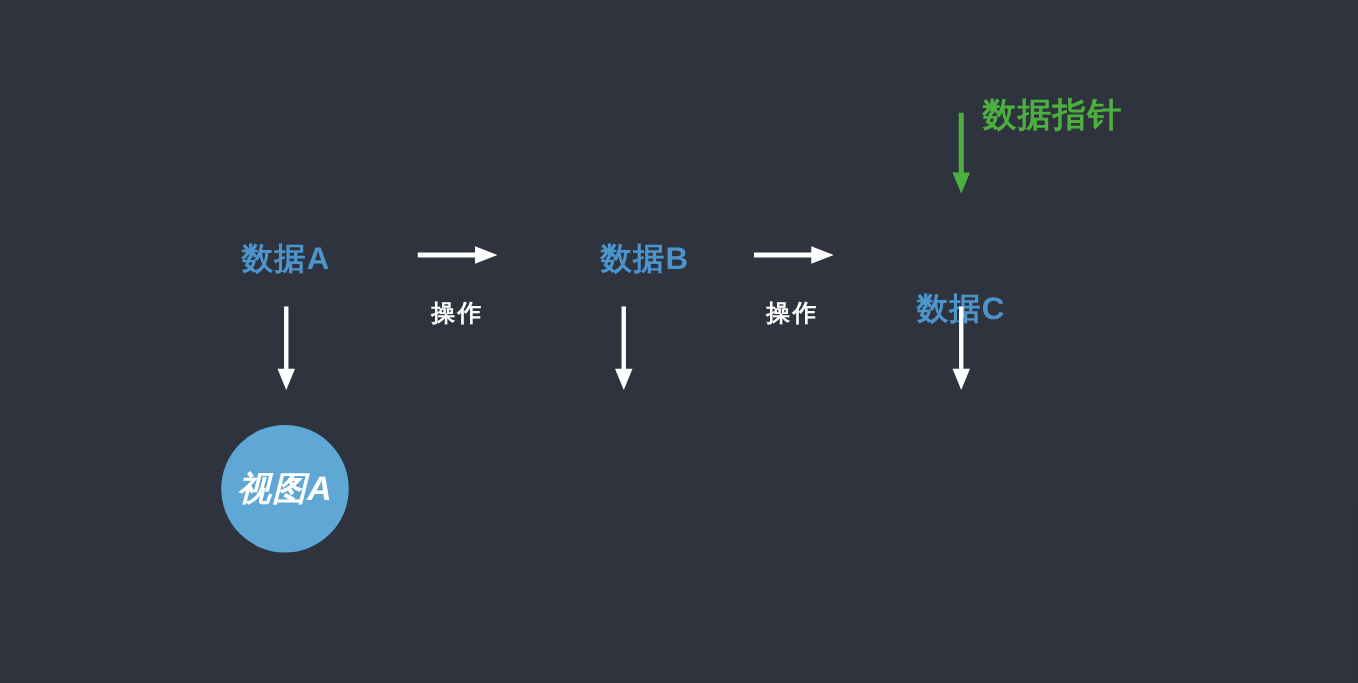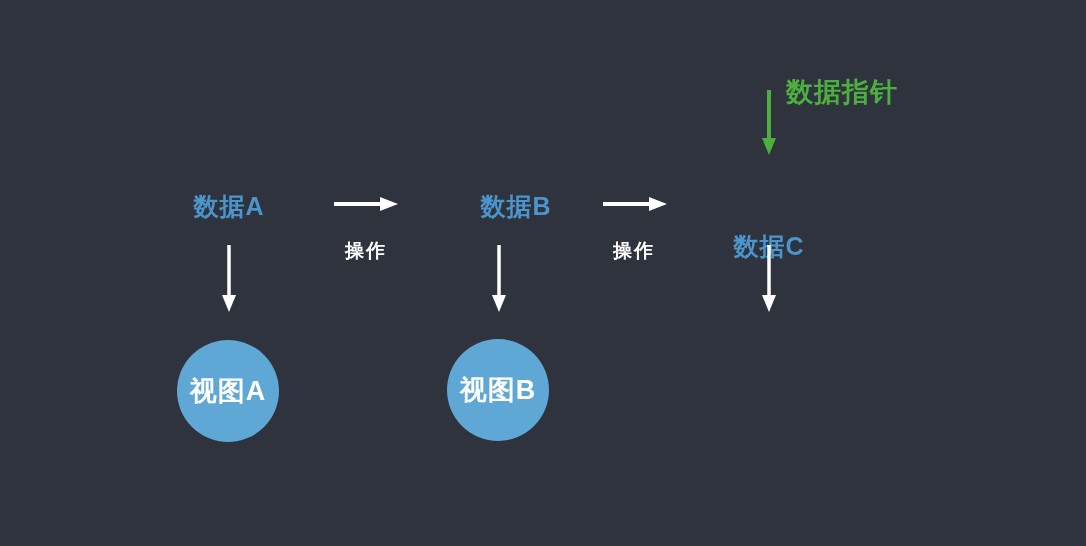--- a/index.html
+++ b/index.html
@@ -51,20 +51,21 @@
   .view-circle{
     position:absolute;
     width:102px;height:102px;
     border-radius:50%;
     background:var(--view-circle);
     display:flex;align-items:center;justify-content:center;
     color:#ffffff;
     font-size:27px;
     font-weight:bold;
     letter-spacing:1px;
+    font-style:italic;
   }
   .arrow-svg{position:absolute;display:block;}
   .watermark{
     position:absolute;
     right:16px;bottom:13px;
     color:var(--watermark);
     font-size:18px;
     letter-spacing:1px;
     white-space:nowrap;
   }
@@ -105,18 +106,15 @@
     <polygon points="1,50 15,50 8,67" fill="#ffffff"></polygon>
   </svg>
   <svg class="arrow-svg" style="left:761px;top:245px;" width="16" height="67" viewBox="0 0 16 67">
     <line x1="8" y1="0" x2="8" y2="51" stroke="#ffffff" stroke-width="3.5"></line>
     <polygon points="1,50 15,50 8,67" fill="#ffffff"></polygon>
   </svg>
 
   <div class="view-circle" style="left:177px;top:340px;">
     <span>视图A</span>
   </div>
-  <div class="view-circle" style="left:447px;top:339px;">
-    <span>视图B</span>
-  </div>
 
 
 </div>
 
 </body></html>

